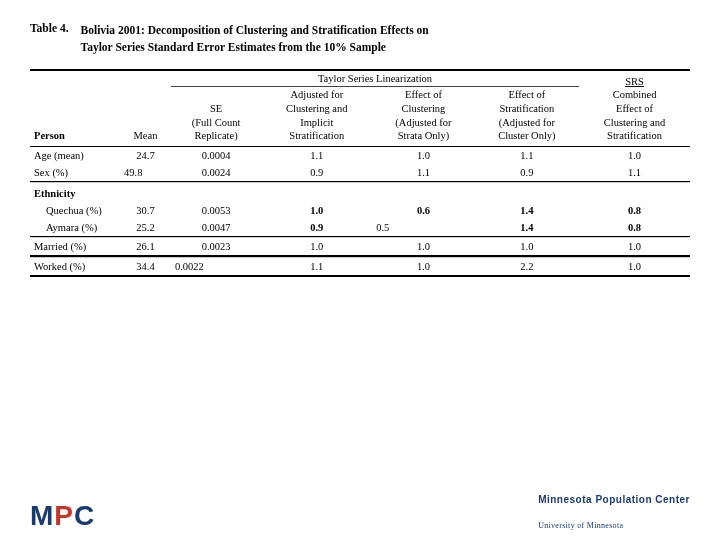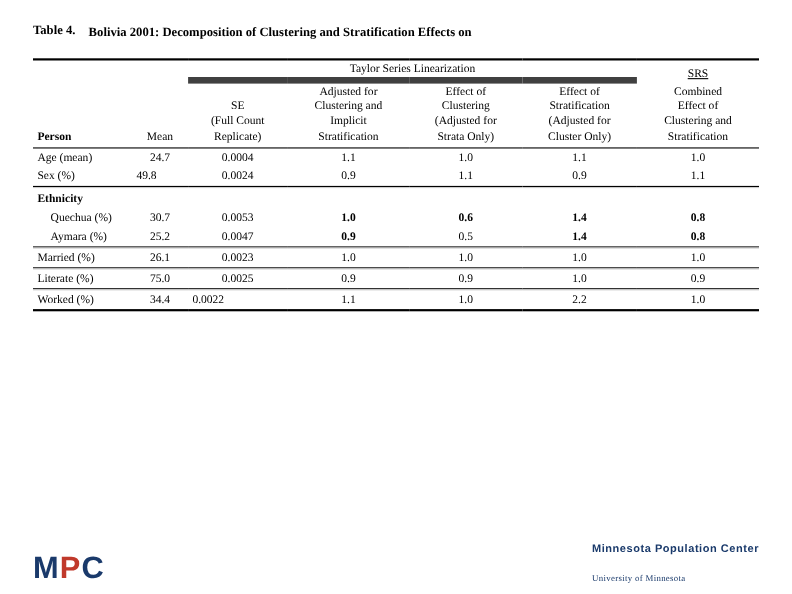--- a/index.html
+++ b/index.html
@@ -139,34 +139,35 @@
   </style>
 </head>
 <body>
 
 <div class="page">
 
   <div class="title-block">
     <span class="title-label">Table 4.</span>
     <div class="title-text">
       <span>Bolivia 2001: Decomposition of Clustering and Stratification Effects on</span><br>
+      <span>Taylor Series Standard Error Estimates from the 10% Sample</span>
     </div>
   </div>
 
   <div class="table-container">
     <table>
       <thead>
 
         <tr class="top-border">
           <td colspan="7" style="padding:0; border-top:2px solid #000; height:0;"></td>
         </tr>
 
         <tr>
           <td colspan="2" style="padding:2px 4px;"></td>
-          <td colspan="4" class="tsl-span" style="text-align:center; border-bottom:6px solid #404040; padding:2px 4px;">Taylor Series Linearization</td>
+          <td colspan="4" class="tsl-span" style="text-align:center; border-bottom:1px solid #404040; padding:2px 4px;">Taylor Series Linearization</td>
           <td class="srs-header-cell" style="padding:0 4px; vertical-align:bottom;text-decoration:underline;">SRS</td>
         </tr>
 
         <tr class="header-row header-underline">
           <th class="col-person" style="text-align:left; font-weight:bold; padding:1px 4px 3px 4px; vertical-align:bottom;">Person</th>
           <th style="text-align:center; padding:1px 4px 3px 4px; vertical-align:bottom;">Mean</th>
           <th style="text-align:center; padding:1px 4px 3px 4px; vertical-align:bottom; line-height:1.3;">SE<br>(Full Count<br>Replicate)</th>
           <th style="text-align:center; padding:1px 4px 3px 4px; vertical-align:bottom; line-height:1.3;">Adjusted for<br>Clustering and<br>Implicit<br>Stratification</th>
           <th style="text-align:center; padding:1px 4px 3px 4px; vertical-align:bottom; line-height:1.3;">Effect of<br>Clustering<br>(Adjusted for<br>Strata Only)</th>
           <th style="text-align:center; padding:1px 4px 3px 4px; vertical-align:bottom; line-height:1.3;">Effect of<br>Stratification<br>(Adjusted for<br>Cluster Only)</th>
@@ -211,47 +212,38 @@
             <td style="text-align: center; padding: 3px 4px; font-weight: bold;">1.0</td>
             <td style="text-align: center; padding: 3px 4px; font-weight: bold;">0.6</td>
             <td style="text-align: center; padding: 3px 4px; font-weight: bold;">1.4</td>
             <td style="text-align: center; padding: 3px 4px; font-weight: bold;">0.8</td>
           </tr>
           <tr class="data-row">
             <td style="text-align: left; padding: 3px 4px 3px 16px;">Aymara (%)</td>
             <td style="text-align: center; padding: 3px 4px;">25.2</td>
             <td style="text-align: center; padding: 3px 4px;">0.0047</td>
             <td style="text-align: center; padding: 3px 4px; font-weight: bold;">0.9</td>
-            <td style="text-align: center; padding: 3px 4px; font-weight: normal;">0.5</td>
+            <td style="text-align: left; padding: 3px 4px; font-weight: normal;">0.5</td>
             <td style="text-align: center; padding: 3px 4px; font-weight: bold;">1.4</td>
             <td style="text-align: center; padding: 3px 4px; font-weight: bold;">0.8</td>
           </tr>
           <tr>
             <td colspan="7" style="border-top: 1px solid rgb(0, 0, 0); padding: 0px; height: 0px;"></td>
           </tr>
           <tr class="data-row" style="border-top: 1px solid rgb(204, 204, 204);">
             <td style="text-align: left; padding: 3px 4px;">Married (%)</td>
             <td style="text-align: center; padding: 3px 4px;">26.1</td>
             <td style="text-align: center; padding: 3px 4px;">0.0023</td>
             <td style="text-align: center; padding: 3px 4px;">1.0</td>
             <td style="text-align: center; padding: 3px 4px;">1.0</td>
             <td style="text-align: center; padding: 3px 4px;">1.0</td>
             <td style="text-align: center; padding: 3px 4px;">1.0</td>
           </tr>
           <tr>
             <td colspan="7" style="border-top: 1px solid rgb(0, 0, 0); padding: 0px; height: 0px;"></td>
-          </tr>
-          <tr class="data-row" style="border-top: 1px solid rgb(204, 204, 204);">
-            <td style="text-align: left; padding: 3px 4px;">Literate (%)</td>
-            <td style="text-align: center; padding: 3px 4px;">75.0</td>
-            <td style="text-align: center; padding: 3px 4px;">0.0025</td>
-            <td style="text-align: center; padding: 3px 4px;">0.9</td>
-            <td style="text-align: center; padding: 3px 4px;">0.9</td>
-            <td style="text-align: center; padding: 3px 4px;">1.0</td>
-            <td style="text-align: center; padding: 3px 4px;">0.9</td>
           </tr>
           <tr>
             <td colspan="7" style="border-top: 1px solid rgb(0, 0, 0); padding: 0px; height: 0px;"></td>
           </tr>
           <tr class="data-row" style="border-top: 1px solid rgb(204, 204, 204); border-bottom: 2px solid rgb(0, 0, 0);">
             <td style="text-align: left; padding: 3px 4px;">Worked (%)</td>
             <td style="text-align: center; padding: 3px 4px;">34.4</td>
             <td style="padding: 3px 4px;">0.0022</td>
             <td style="text-align: center; padding: 3px 4px;">1.1</td>
             <td style="text-align: center; padding: 3px 4px;">1.0</td>

